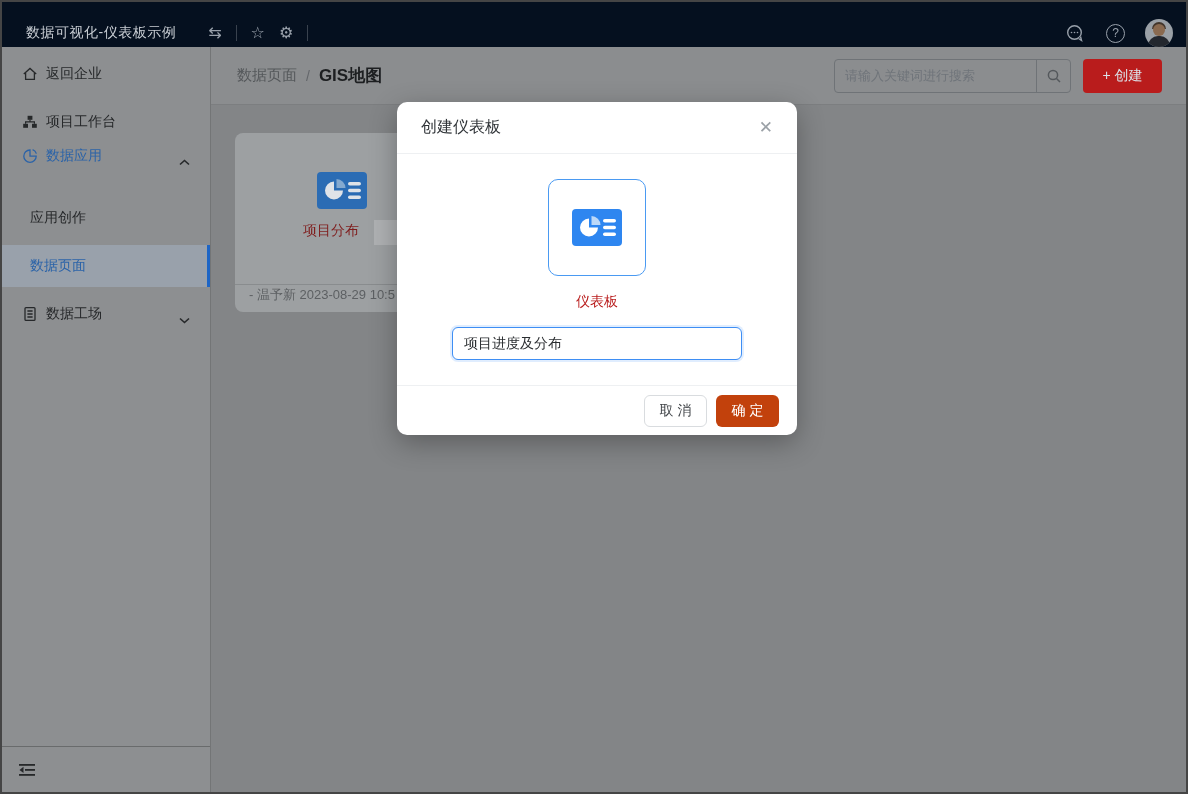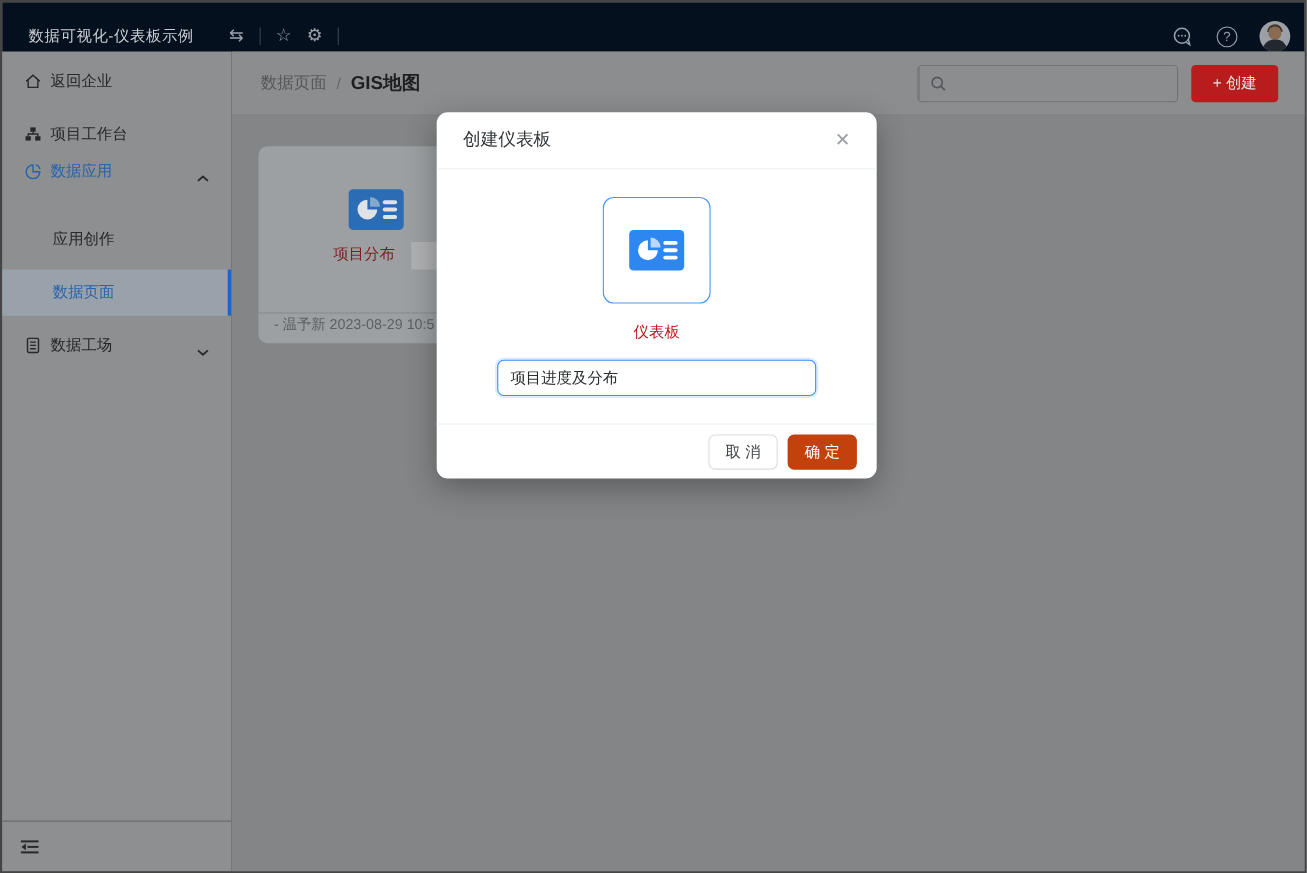--- a/index.html
+++ b/index.html
@@ -16,21 +16,21 @@
   .help-badge { width:19px; height:19px; border:1.5px solid #99a1ab; border-radius:50%; color:#99a1ab; font-size:12px; display:flex; align-items:center; justify-content:center; cursor:pointer; }
   .avatar { width:28px; height:28px; border-radius:50%; background:#9aa0a6; position:relative; overflow:hidden; cursor:pointer; }
   .av-head { position:absolute; left:8px; top:5px; width:12px; height:12px; border-radius:50%; background:#8a6a50; }
   .av-hair { position:absolute; left:7px; top:3px; width:14px; height:7px; border-radius:7px 7px 0 0; background:#43362c; }
   .av-body { position:absolute; left:3px; top:17px; width:22px; height:14px; border-radius:10px 10px 0 0; background:#23272e; }
 
   
   .sidebar { position:absolute; left:0; top:45px; bottom:0; width:209px; background:#8d8f91; border-right:1px solid rgba(0,0,0,.18); }
   .side-item { position:absolute; left:0; width:100%; height:42px; display:flex; align-items:center; padding-left:20px; cursor:pointer; color:#26282a; font-size:14px; }
   .side-item .s-icon { width:16px; height:16px; margin-right:8px; flex:0 0 16px; }
-  .side-item.sub { padding-left:46px; }
+  .side-item.sub { padding-left:28px; }
   .side-item.blue { color:#2b63a8; }
   .side-item.selected { background:#99a1ab; }
   .sel-bar { position:absolute; right:0; top:0; bottom:0; width:3px; background:#1d65c6; }
   .chev { position:absolute; right:20px; top:50%; margin-top:-3px; }
   .side-footer { position:absolute; left:0; right:0; bottom:0; height:46px; border-top:1px solid rgba(0,0,0,.25); display:flex; align-items:center; padding-left:16px; }
 
   
   .main { position:absolute; left:209px; top:45px; right:0; bottom:0; background:#838587; }
   .main-header { position:absolute; left:0; right:0; top:0; height:58px; background:#8b8d8f; border-bottom:1px solid rgba(0,0,0,.10); display:flex; align-items:center; padding:0 24px 0 26px; }
   .bc-parent { font-size:15px; color:#55585b; cursor:pointer; }
@@ -175,20 +175,21 @@
   </nav>
 
   <section class="main">
 
     <div class="main-header">
       <span class="bc-parent">数据页面</span>
       <span class="bc-sep">/</span>
       <span class="bc-current">GIS地图</span>
       <span class="spacer"></span>
       <div class="searchbox">
+        <input type="text" placeholder="请输入关键词进行搜索" style="">
         <span class="search-div"></span>
         <span class="search-btn">
           <svg width="16" height="16" viewBox="0 0 16 16" fill="none" stroke="#54585c" stroke-width="1.5">
             <circle cx="7" cy="7" r="4.6"></circle>
             <path d="M10.5 10.5 L14 14"></path>
           </svg>
         </span>
       </div>
       <button class="create-btn">+ 创建</button>
     </div>

